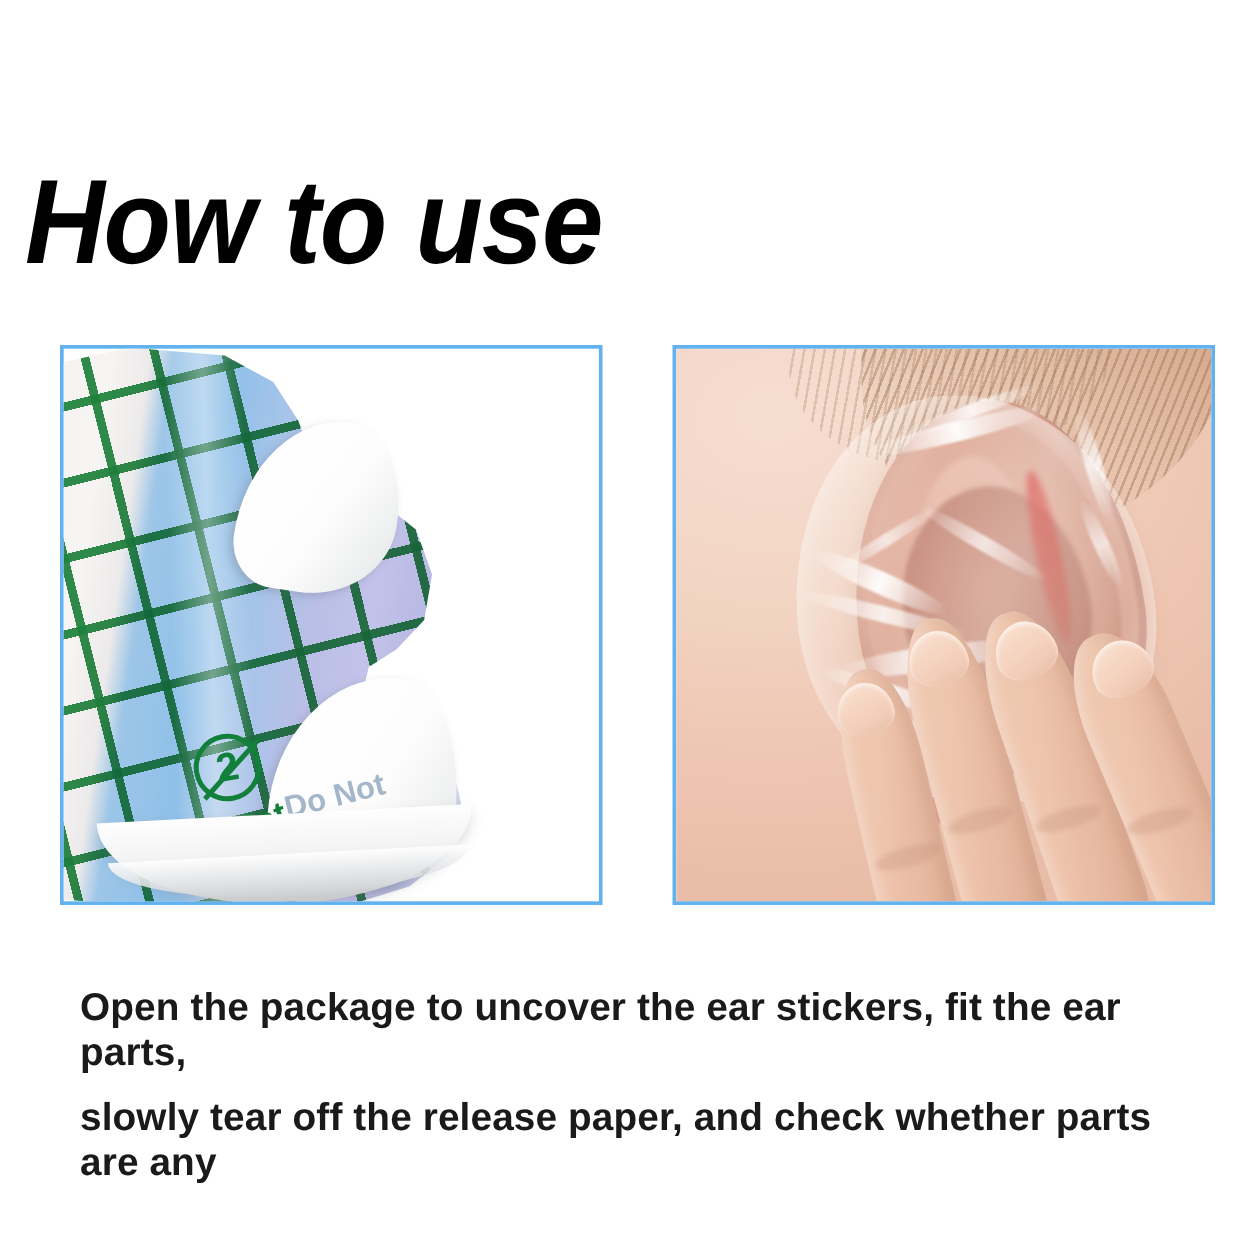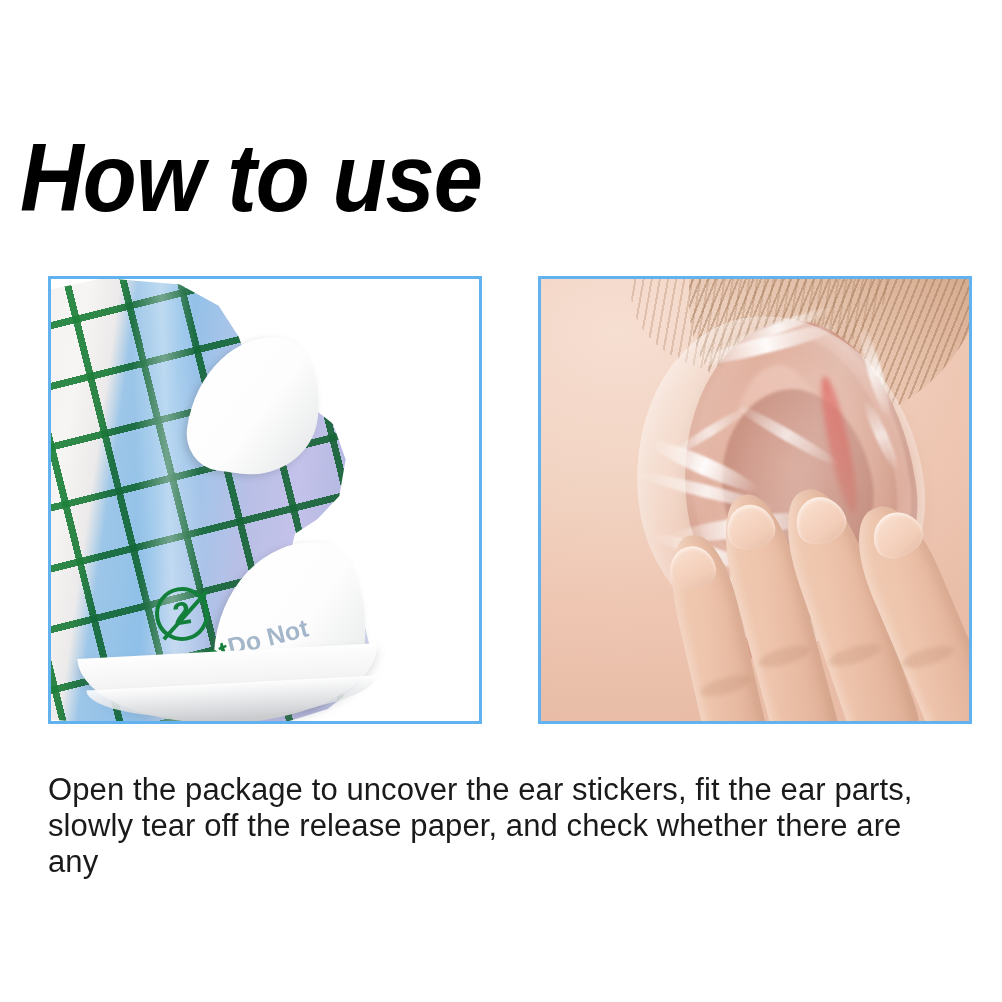--- a/index.html
+++ b/index.html
@@ -390,21 +390,21 @@
     position: absolute;
     left: 48px;
     top: 772px;
     width: 900px;
     font-family: "Liberation Sans Narrow", "Liberation Sans", sans-serif;
     font-size: 31px;
     line-height: 36px;
     color: #1a1a1a;
     letter-spacing: .1px;
   }
-  .caption p { margin: 0; }
+  .caption p { margin: 16px; font-weight: bold; }
 </style>
 </head>
 <body>
 
 <h1 class="page-title">How to use</h1>
 
 <div class="panels">
 
   <figure class="panel" style="margin:0;">
     <div class="pkg-scene">
@@ -470,14 +470,14 @@
         <div class="knuckle k4"></div>
       </div>
 
     </div>
   </figure>
 
 </div>
 
 <div class="caption">
   <p>Open the package to uncover the ear stickers, fit the ear parts,</p>
-  <p>slowly tear off the release paper, and check whether there are any</p>
+  <p>slowly tear off the release paper, and check whether parts are any</p>
 </div>
 
 </body></html>

